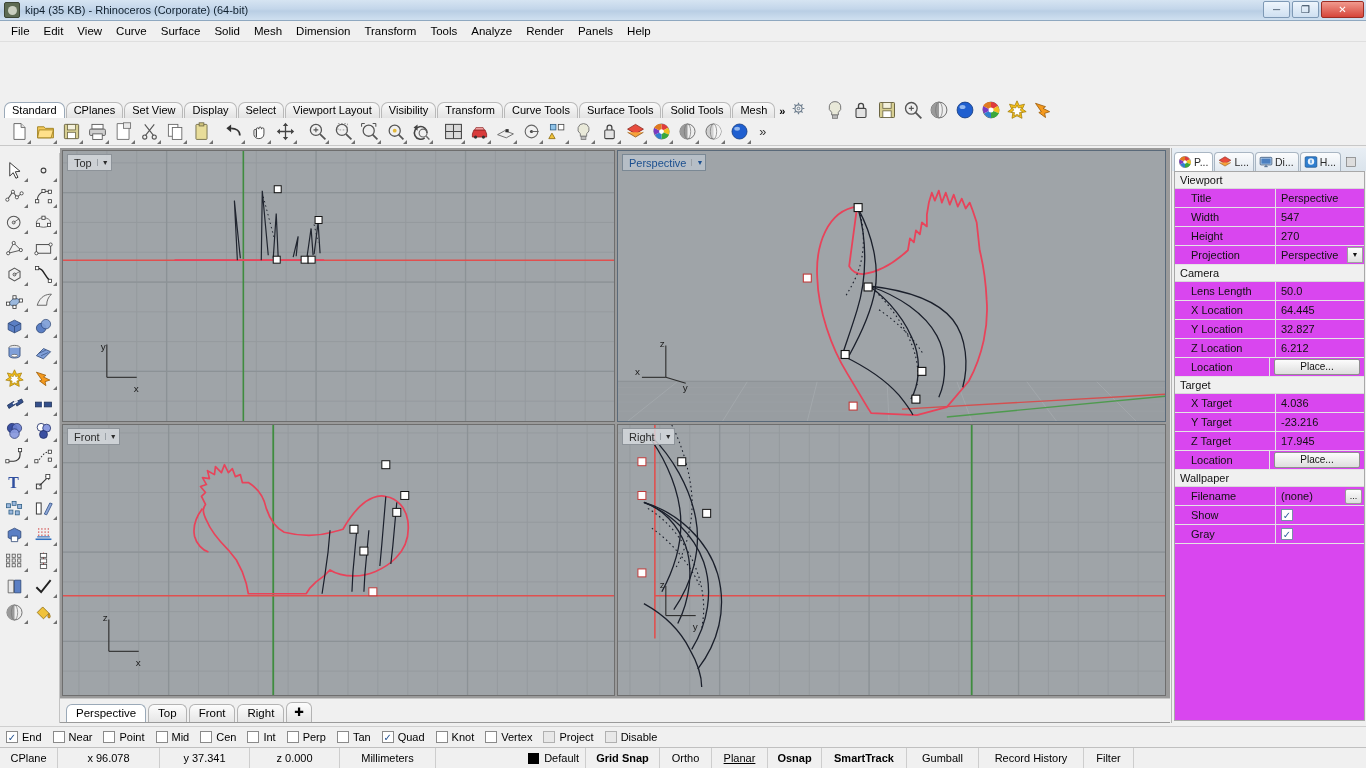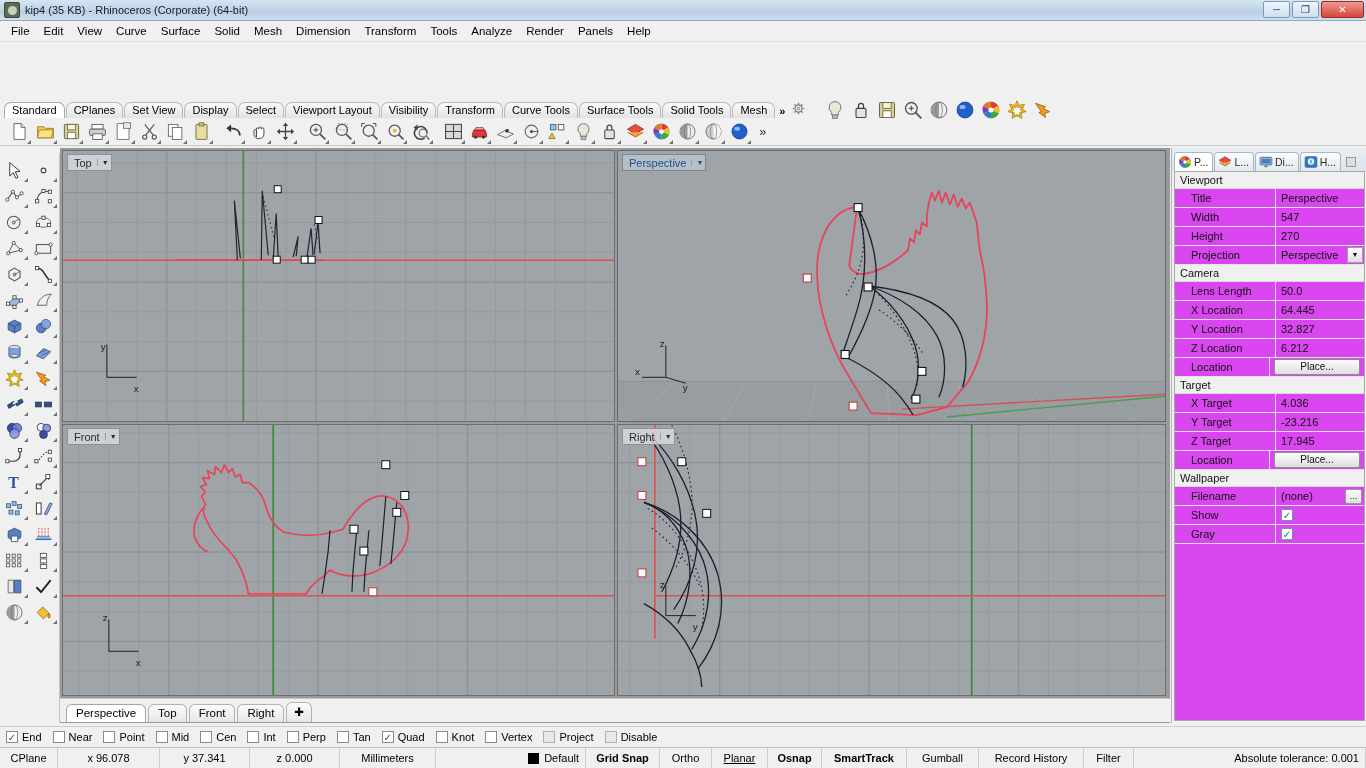--- a/index.html
+++ b/index.html
@@ -1354,18 +1354,15 @@
       </div>
       <div class="scell" style="width: 72px;">
         <span>Gumball</span>
       </div>
       <div class="scell" style="width: 105px;">
         <span>Record History</span>
       </div>
       <div class="scell" style="width: 50px;">
         <span>Filter</span>
       </div>
-      <div class="scell left" style="width: 232px;">
-        <span>Absolute tolerance: 0.001</span>
-      </div>
     </div>
 
 </div>
 
 </body></html>

